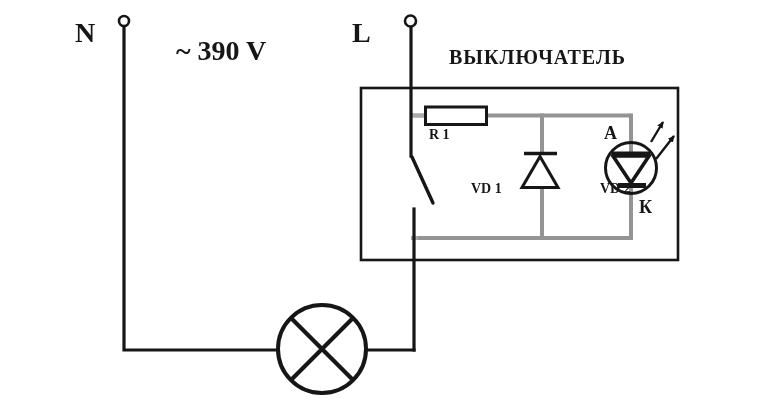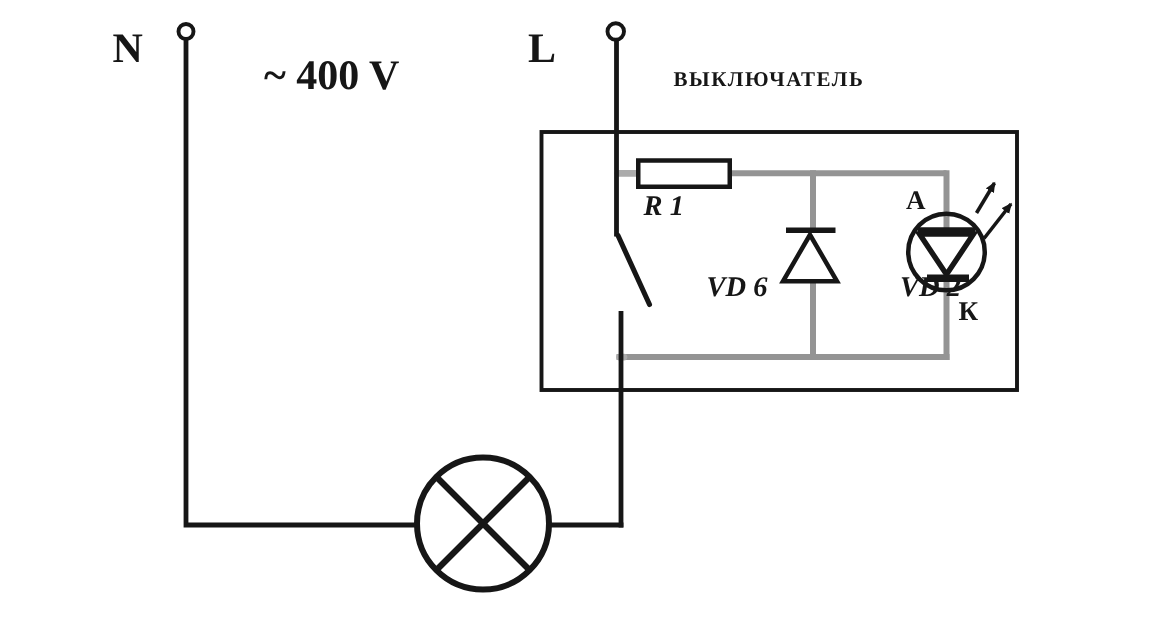--- a/index.html
+++ b/index.html
@@ -12,22 +12,22 @@
   }
   .stage svg { position:absolute; left:0; top:0; }
   .lbl {
     position:absolute;
     font-weight:bold;
     color: var(--wire-primary, #151515);
     line-height:1;
     white-space:nowrap;
   }
   .lbl-big   { font-size:28px; }
-  .lbl-title { font-size:14px; letter-spacing:1px; }
-  .lbl-comp  { font-size:19px;font-style:italic; }
+  .lbl-title { font-size:20px; letter-spacing:1px; }
+  .lbl-comp  { font-size:14px; }
   .lbl-pin   { font-size:18px; }
 
   .wire-black   { stroke: var(--wire-primary, #141414); stroke-width:3.2; fill:none; stroke-linecap:square; }
   .blade        { stroke: var(--wire-primary, #141414); stroke-width:3.4; fill:none; stroke-linecap:round; }
   .box-border   { stroke: var(--wire-primary, #141414); stroke-width:2.6; fill:none; }
   .wire-gray    { stroke: var(--wire-indicator, #949494); stroke-width:4; fill:none; stroke-linecap:butt; }
   .stub-gray    { stroke: var(--stub-gray, #ababab); stroke-width:4.5; fill:none; stroke-linecap:round; }
   .comp-stroke  { stroke: var(--wire-primary, #141414); fill:none; }
   .comp-filled  { stroke: var(--wire-primary, #141414); fill: var(--component-fill, #ffffff); }
   .terminal     { stroke: var(--wire-primary, #141414); stroke-width:2.6; fill: var(--component-fill, #ffffff); }
@@ -86,20 +86,20 @@
       <path d="M613,156 L649,156 L631,183 Z" class="comp-filled" stroke-width="3.6"></path>
       <path d="M612,154 H650" class="comp-stroke" stroke-width="5"></path>
       <path d="M618,185.5 H646" class="comp-stroke" stroke-width="5"></path>
       <path d="M651,142 L663,122" class="arrow" marker-end="url(#ah)"></path>
       <path d="M656,159 L674,136" class="arrow" marker-end="url(#ah)"></path>
     </g>
   </svg>
 
   <div class="lbl lbl-big" style="left:75px;  top:19px;">N</div>
   <div class="lbl lbl-big" style="left:352px; top:19px;">L</div>
-  <div class="lbl lbl-big" style="left:176px; top:37px;">~ 400 V</div>
+  <div class="lbl lbl-big" style="left:176px; top:37px;">~ 390 V</div>
   <div class="lbl lbl-title" style="left:449px; top:47px;">ВЫКЛЮЧАТЕЛЬ</div>
   <div class="lbl lbl-comp" style="left:429px; top:128px;">R 1</div>
-  <div class="lbl lbl-comp" style="left:471px; top:182px;">VD 6</div>
+  <div class="lbl lbl-comp" style="left:471px; top:182px;">VD 1</div>
   <div class="lbl lbl-comp" style="left:600px; top:182px;">VD 2</div>
   <div class="lbl lbl-pin" style="left:604px; top:124px;">A</div>
   <div class="lbl lbl-pin" style="left:639px; top:198px;">К</div>
 </div>
 
 </body></html>

